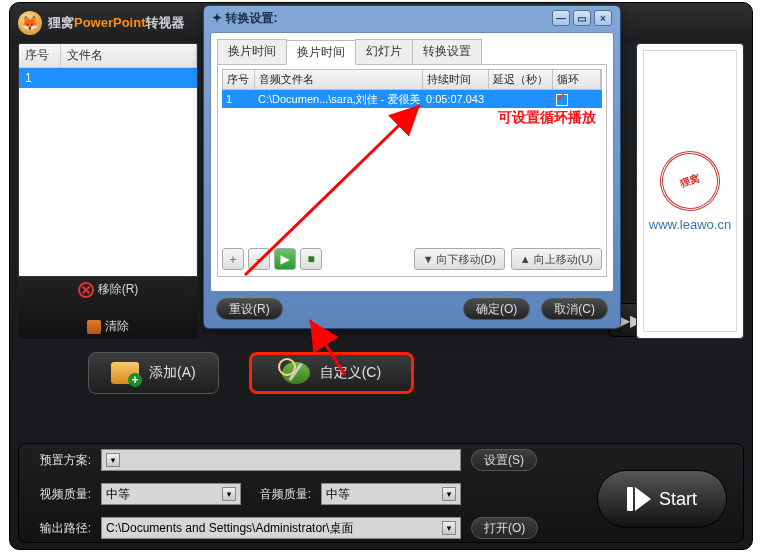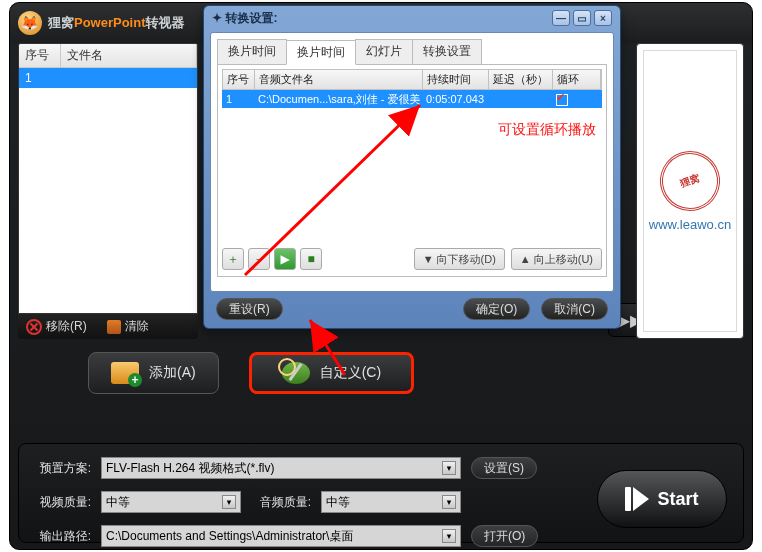--- a/index.html
+++ b/index.html
@@ -27,21 +27,21 @@
 
 .top-area { display: flex; height: 296px; padding: 0 8px; gap: 8px; }
 .file-panel { width: 180px; display: flex; flex-direction: column; }
 .file-grid { flex: 1; background: #fff; border: 1px solid #333; border-radius: 3px 3px 0 0; overflow: hidden; }
 .grid-head { display: flex; background: linear-gradient(#f7f7f7, #e4e4e4); font-size: 12px; border-bottom: 1px solid #c9c9c9; }
 .grid-head > div { padding: 3px 6px; border-right: 1px solid #c9c9c9; color: #333; }
 .grid-row { display: flex; font-size: 12px; background: #1e90ff; color: #fff; height: 20px; align-items: center; }
 .grid-row > div { padding: 0 6px; overflow: hidden; white-space: nowrap; }
 .pp-icon { width: 14px; height: 14px; background: #e77b1f; border: 1px solid #b55a0c; display: inline-block; margin-right: 3px; vertical-align: middle; position: relative; }
 .pp-icon:before { content:"P"; position:absolute; color:#fff; font-size:9px; left:2px; top:-1px; font-weight:bold; }
-.file-actions { background: linear-gradient(#222, #111); padding: 4px 8px; display: flex; gap: 20px; align-items: center; border-radius: 0 0 4px 4px; }
+.file-actions { background: linear-gradient(#222, #111); padding: 4px 8px; display: flex; gap: 20px; align-items: center; border-radius: 0 0 4px 4px; flex-direction: column; }
 .fa-btn { color: #d9d9d9; font-size: 12px; display: flex; align-items: center; gap: 4px; }
 .ico-del { width: 16px; height: 16px; border: 2px solid #d33; border-radius: 50%; position: relative; }
 .ico-del:before { content:""; position:absolute; width:10px; height:2px; background:#d33; top:5px; left:1px; transform:rotate(45deg); }
 .ico-del:after { content:""; position:absolute; width:10px; height:2px; background:#d33; top:5px; left:1px; transform:rotate(-45deg); }
 .ico-clear { width:14px;height:14px;background:linear-gradient(#e07b28,#b05518);border-radius:2px;position:relative; }
 
 .preview { flex: 1; background: #fff; border: 1px solid #333; border-radius: 4px; margin-left: 4px; overflow: hidden; position: relative; }
 .preview-inner { position:absolute; inset:6px; background:#fff; border:1px solid #dadada; display:flex; align-items:center; justify-content:center; }
 .logo-box { text-align:center; }
 .logo-seal { width:60px; height:60px; border-radius:30px; border:3px double #c93a36; margin:0 auto 6px; transform:rotate(-18deg); color:#c93a36; font-size:10px; display:flex; align-items:center; justify-content:center; font-weight:bold; }
@@ -50,27 +50,27 @@
 
 .mid-btn-row { height:56px; display:flex; align-items:center; gap:30px; padding-left:78px;text-align:center; }
 .big-btn { height:42px; border-radius:8px; background:linear-gradient(#3a3c3e,#1c1e20); border:1px solid #555; color:#e0e0e0; font-size:14px; display:flex; align-items:center; gap:10px; padding:0 22px; }
 .add-ico { width:28px; height:22px; background:linear-gradient(#f8ca6e,#d98b1a); border-radius:3px; position:relative; }
 .add-ico:before { content:"+"; position:absolute; right:-3px; bottom:-3px; width:14px; height:14px; background:#1c8b2e; border-radius:50%; color:#fff; font-size:12px; display:flex; align-items:center; justify-content:center; font-weight:bold; }
 .cust-ico { width:28px;height:22px;background:linear-gradient(#72b54b,#3a7f1a);border-radius:50%;position:relative; }
 .cust-ico:before { content:""; position:absolute; width:14px;height:14px; border:2px solid #ffd47a; border-radius:50%; left:-4px; top:-4px; }
 .cust-ico:after { content:""; position:absolute; width:3px;height:20px; background:#ccc; transform:rotate(35deg); left:12px; top:0; }
 .highlight-box { border: 3px solid #f20; }
 
-.bottom-panel { position:absolute; left:8px; right:8px; bottom:6px; height:100px; background:linear-gradient(#1d1f21,#121315); border:1px solid #000; border-radius:8px; padding:10px 12px; }
+.bottom-panel { position:absolute; left:8px; right:8px; bottom:6px; height:100px; background:linear-gradient(#1d1f21,#121315); border:1px solid #000; border-radius:8px; padding:2px 12px; }
 .row { display:flex; align-items:center; gap:10px; height:28px; margin-bottom:6px; }
 .lbl { color:#e0e0e0; font-size:12px; width:60px; text-align:right; }
 .combo { flex:0 0 auto; height:22px; background:#d6d6d6; border:1px solid #888; font-size:12px; padding:0 4px; display:flex; align-items:center; justify-content:space-between; gap:6px; }
 .combo .arrow { width:14px; height:14px; background:linear-gradient(#f0f0f0,#c8c8c8); border:1px solid #888; display:flex; align-items:center; justify-content:center; font-size:9px; }
 .sm-btn { height:22px; padding:0 12px; border-radius:11px; background:linear-gradient(#3c3e40,#232527); border:1px solid #555; color:#ddd; font-size:12px; display:flex; align-items:center; }
-.start-btn { position:absolute; right:16px; top:26px; width:130px; height:58px; border-radius:30px; background:linear-gradient(#545658,#101112); border:1px solid #000; display:flex; align-items:center; justify-content:center; color:#fff; font-size:18px; gap:8px;font-weight:bold; }
+.start-btn { position:absolute; right:16px; top:26px; width:130px; height:58px; border-radius:30px; background:linear-gradient(#545658,#101112); border:1px solid #000; display:flex; align-items:center; justify-content:center; color:#fff; font-size:18px; gap:8px; }
 .start-ico { display:flex; gap:2px; }
 .start-ico span:first-child { width:6px; height:24px; background:#fff; border-radius:1px; }
 .start-ico span:last-child { width:0; height:0; border-left:16px solid #fff; border-top:12px solid transparent; border-bottom:12px solid transparent; }
 
 
 .dialog {
   position:absolute; left:203px; top:5px; width:418px; height:324px;
   background:linear-gradient(#83a8d6,#5c84bb); border:1px solid #244877; border-radius:6px;
   box-shadow:0 4px 12px rgba(0,0,0,0.4);
 }
@@ -79,21 +79,21 @@
 .dlg-wbtn { width:18px; height:16px; background:linear-gradient(#d5e3f5,#a9c2e6); border:1px solid #4d6f9f; border-radius:3px; margin-left:3px; font-size:10px; display:flex; align-items:center; justify-content:center; color:#284468; }
 .dlg-body { position:absolute; left:6px; right:6px; top:26px; bottom:36px; background:#fff; border:1px solid #6b88af; border-radius:3px; padding:6px; }
 .tabs { display:flex; font-size:12px; border-bottom:1px solid #bcbcbc; }
 .tab { padding:3px 10px; color:#333; background:#eee; border:1px solid #bcbcbc; border-bottom:none; margin-right:-1px; }
 .tab.active { background:#fff; border-bottom:1px solid #fff; position:relative; top:1px; }
 .tab-content { border:1px solid #bcbcbc; border-top:none; height:212px; padding:4px; position:relative; }
 .sub-grid-head { display:flex; font-size:11px; background:linear-gradient(#f7f7f7,#e3e3e3); border:1px solid #c1c1c1; }
 .sub-grid-head > div { padding:2px 4px; border-right:1px solid #c1c1c1; color:#222; }
 .sub-row { display:flex; font-size:11px; background:#1e90ff; color:#fff; height:18px; align-items:center; }
 .sub-row > div { padding:0 4px; border-right:1px solid #1e90ff; overflow:hidden; white-space:nowrap; }
-.red-note { position:absolute; right:10px; top:56px; color:#f11; font-size:14px; font-weight:normal; }
+.red-note { position:absolute; right:10px; top:44px; color:#f11; font-size:14px; font-weight:bold; }
 .check { width:12px;height:12px;border:1px solid #fff;display:inline-block;vertical-align:middle;position:relative; }
 .check:before { content:"✔"; color:#e33; position:absolute; font-size:11px; left:-1px; top:-4px; }
 .tc-bottom { position:absolute; bottom:6px; left:4px; right:4px; display:flex; align-items:center; justify-content:space-between; }
 .tool-btns { display:flex; gap:4px; }
 .tbn { width:22px; height:22px; background:linear-gradient(#f6f6f6,#dedede); border:1px solid #aaa; border-radius:3px; display:flex; align-items:center; justify-content:center; font-size:12px; color:#2a7e1d; }
 .tbn.play { color:#fff; background:linear-gradient(#6bc26b,#2e9a2e); }
 .move-btns { display:flex; gap:6px; }
 .mv { height:22px; font-size:11px; padding:0 8px; background:linear-gradient(#f6f6f6,#dedede); border:1px solid #aaa; border-radius:3px; display:flex; align-items:center; gap:3px; color:#444; }
 .dlg-footer { position:absolute; left:0; right:0; bottom:6px; height:26px; display:flex; align-items:center; padding:0 12px; gap:11px; }
 .dlg-footer .gap { flex:1; }
@@ -161,21 +161,20 @@
     <div class="big-btn highlight-box" style="padding:0 30px">
         <span class="cust-ico"></span>
         <span>自定义(C)</span>
       </div>
   </div>
 
   <div class="bottom-panel">
     <div class="row">
       <div class="lbl">预置方案:</div>
       <div class="combo" style="width:360px">
-          <span>FLV-Flash H.264 视频格式(*.flv)</span>
           <span class="arrow">▾</span>
         </div>
       <div class="sm-btn">设置(S)</div>
     </div>
     <div class="row">
       <div class="lbl">视频质量:</div>
       <div class="combo" style="width:140px">
           <span>中等</span>
           <span class="arrow">▾</span>
         </div>

